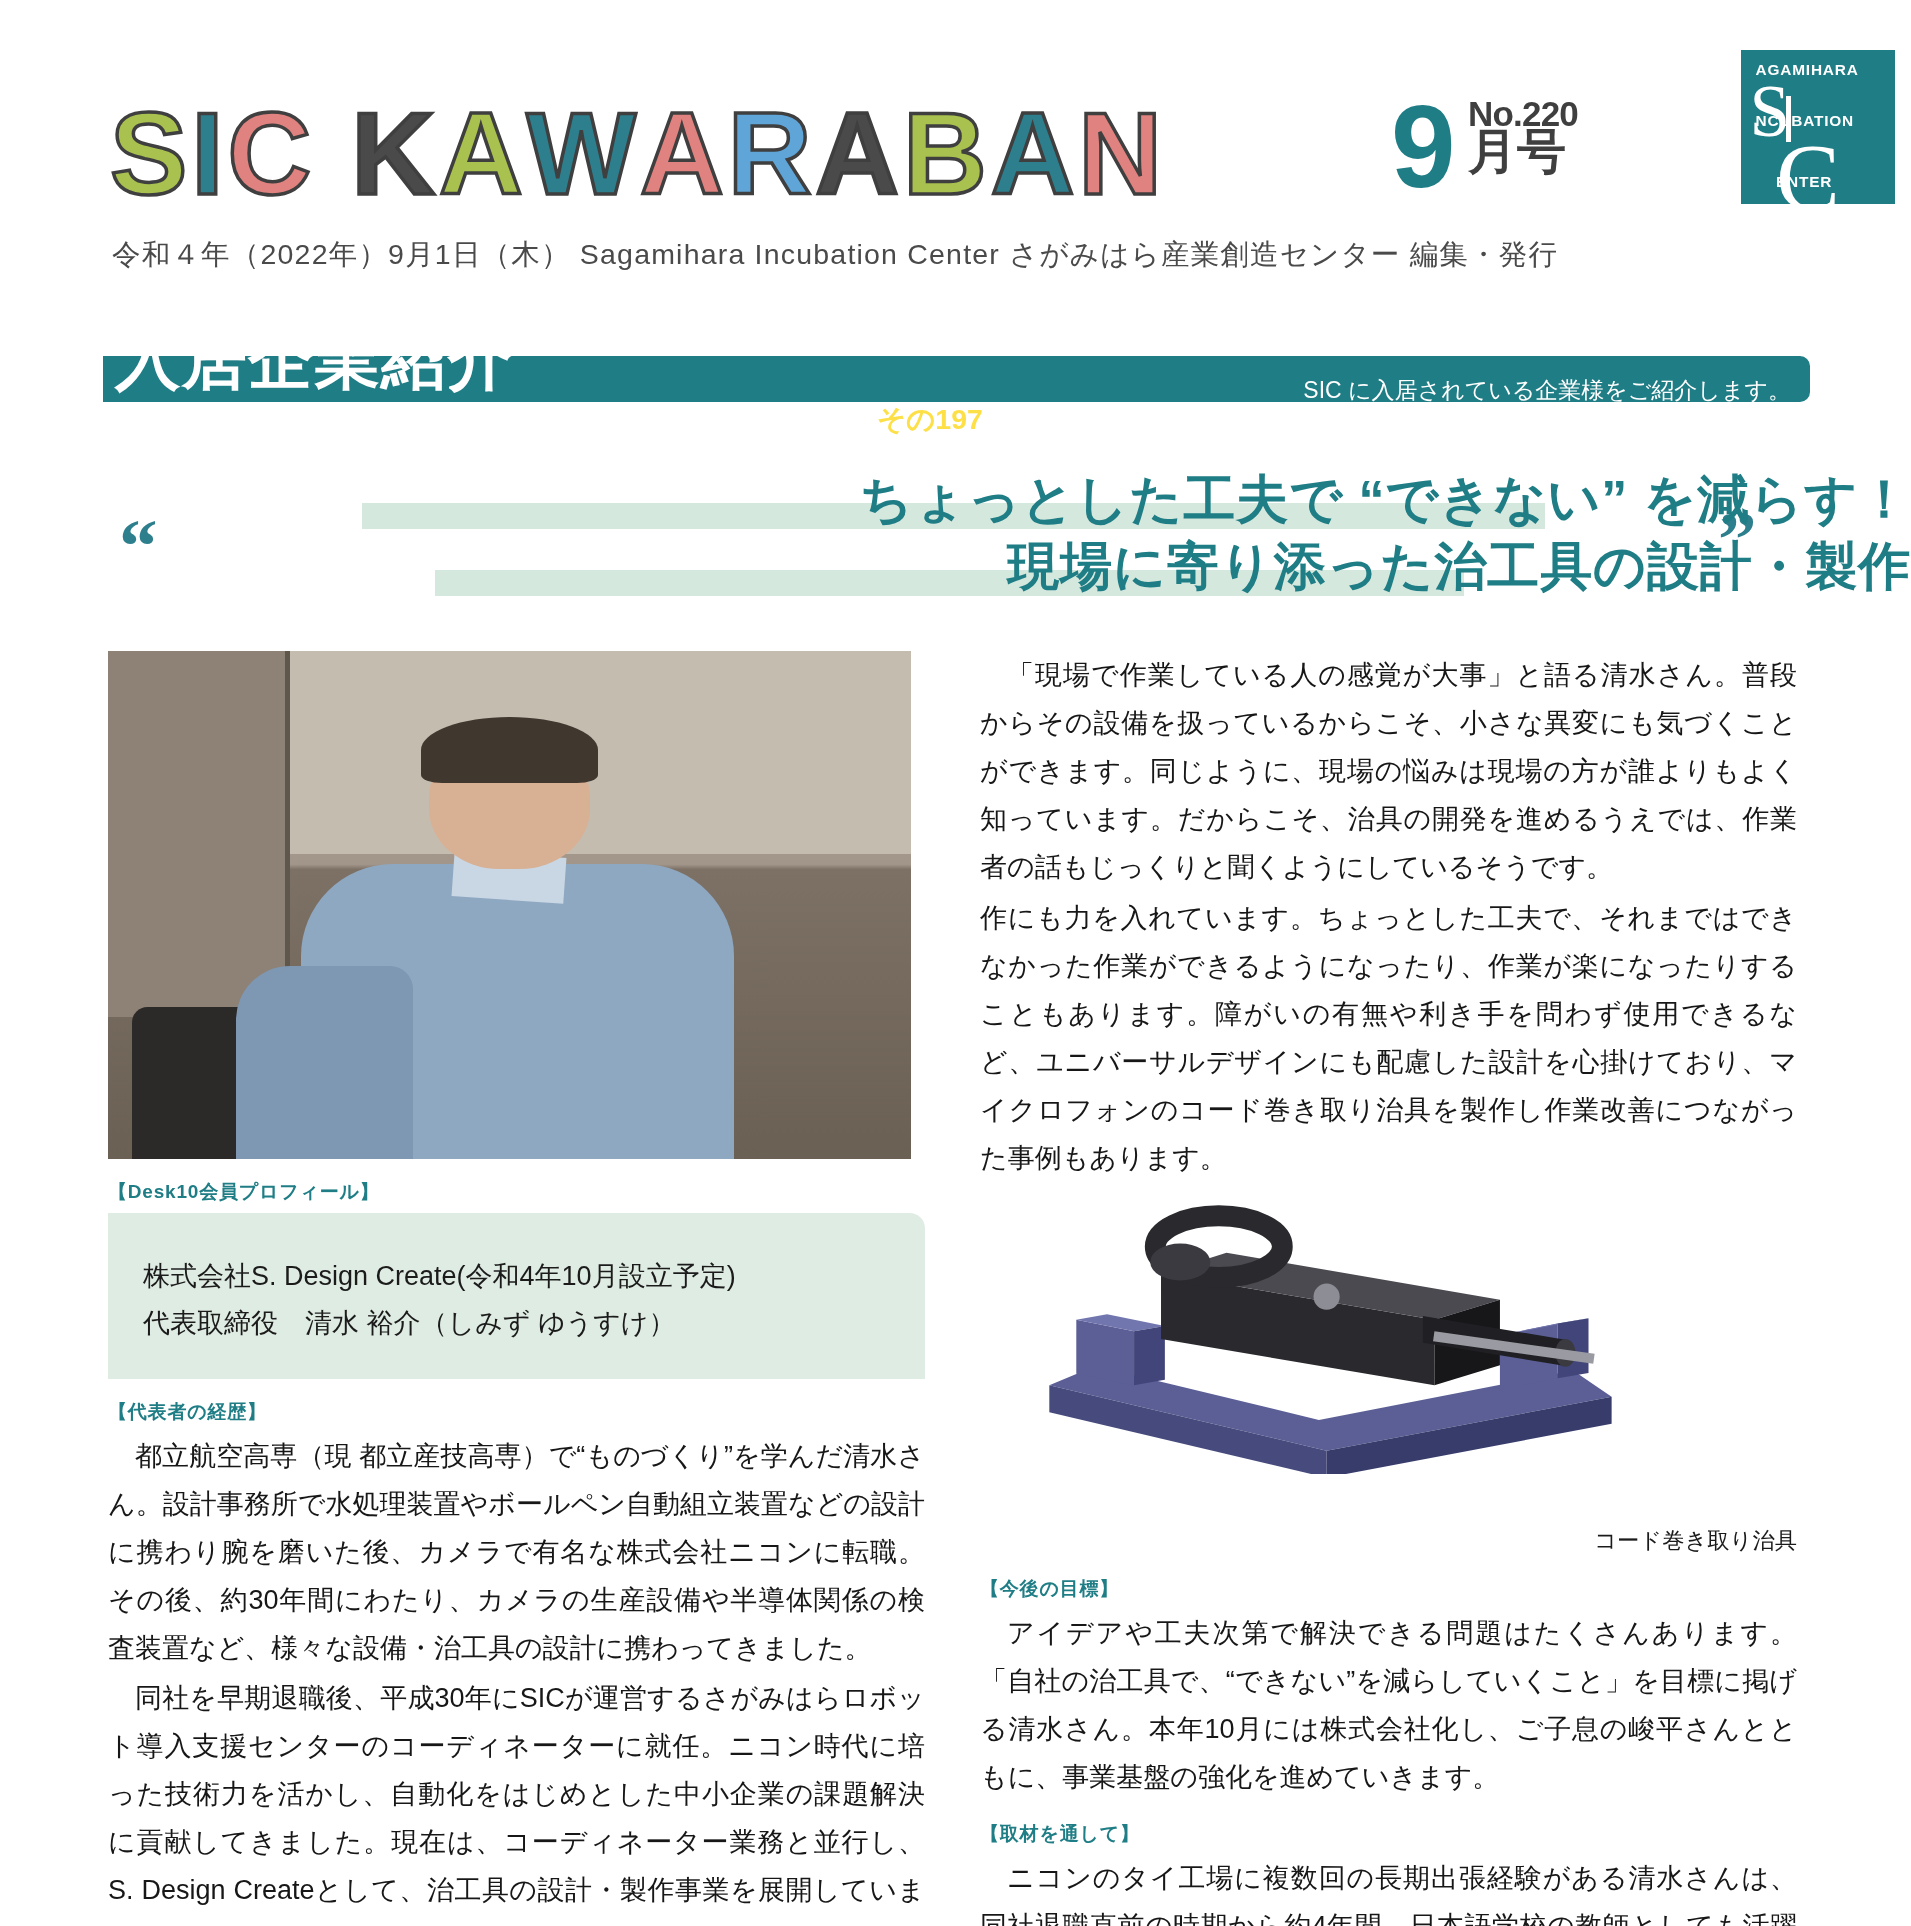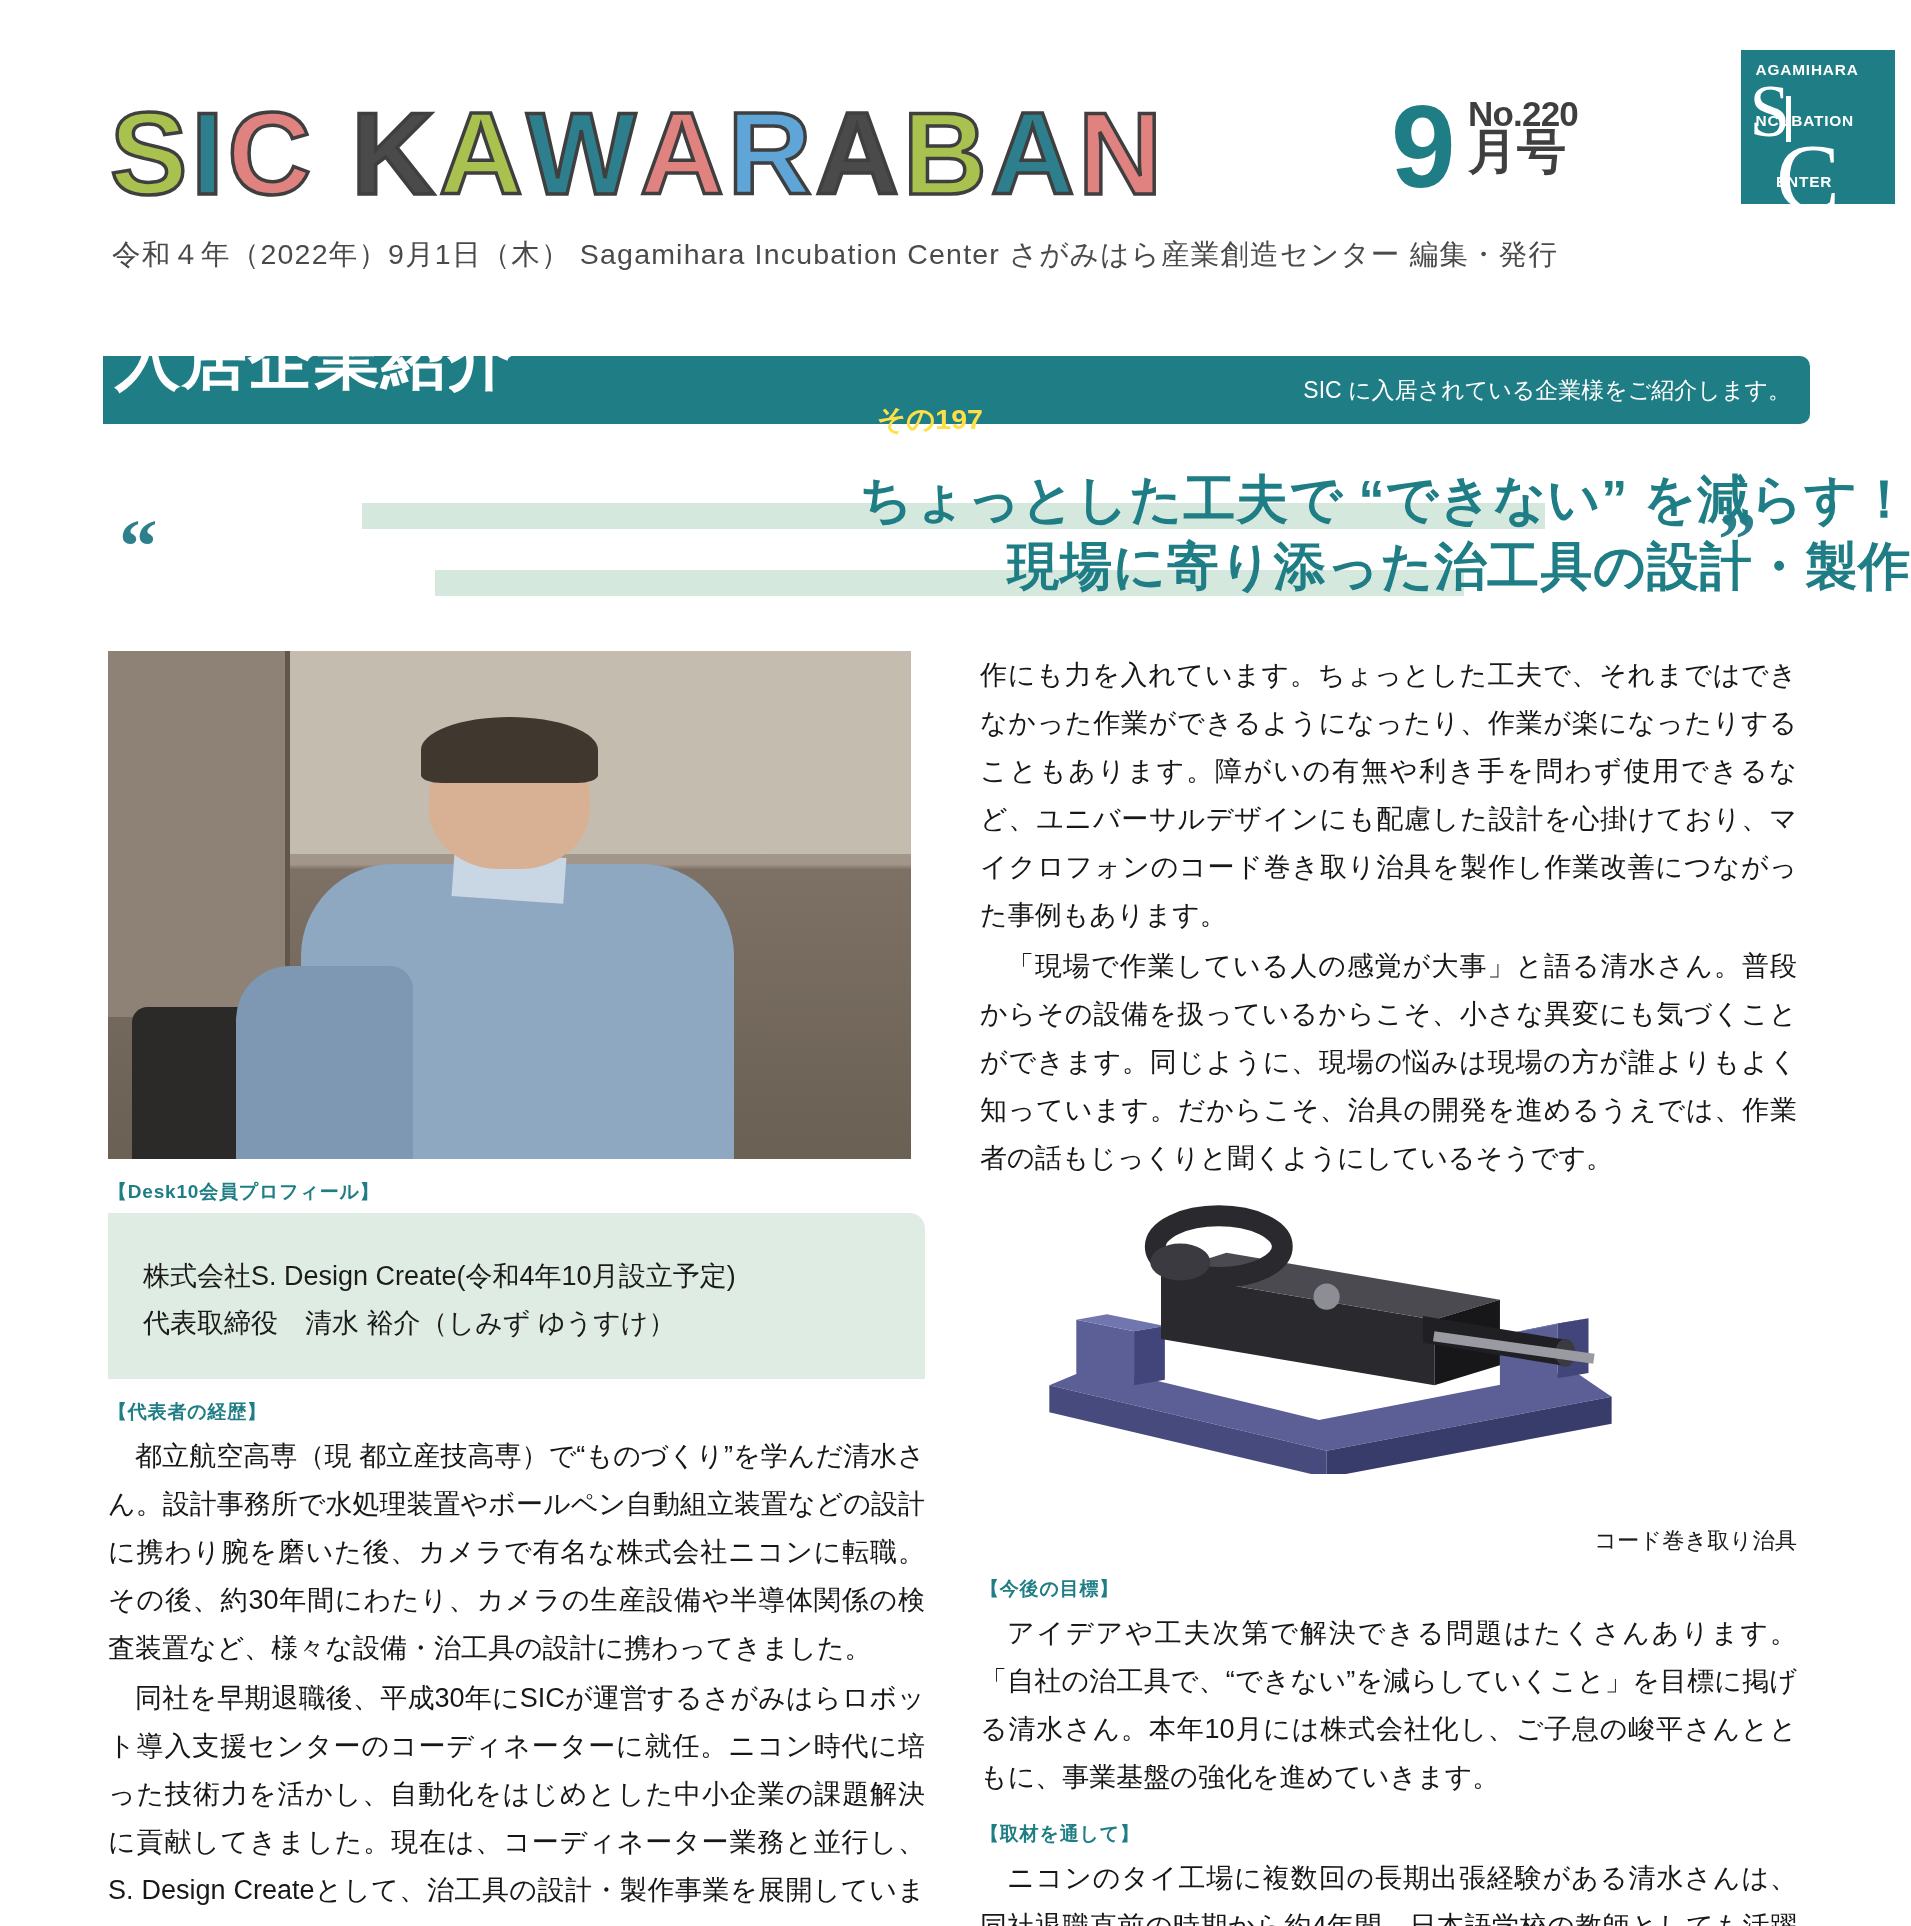--- a/index.html
+++ b/index.html
@@ -48,21 +48,21 @@
   }
   #sic-logo .w-a{left:14.6px;top:10.8px;}
   #sic-logo .w-i{left:14.6px;top:62px;}
   #sic-logo .w-c{left:35px;top:123px;}
   #sic-logo .bigS{position:absolute;left:8.5px;top:20px;font-size:73px;color:#fff;font-weight:400;font-family:"Liberation Serif",serif;}
   #sic-logo .bigI{position:absolute;left:45px;top:46px;width:4.6px;height:46px;background:#fff;}
   #sic-logo .bigC{position:absolute;left:35px;top:80px;font-size:96px;color:#fff;font-weight:300;font-family:"Liberation Serif",serif;line-height:1;}
 
   
   #section-band{
-    position:absolute;left:103px;top:356px;width:1707px;height:68px;
+    position:absolute;left:103px;top:356px;width:1707px;height:46px;
     background:#1f7d85;border-radius:0 10px 10px 0;
   }
   #section-band .band-title{
     position:absolute;left:12.3px;top:-29px;
     font-size:65px;font-weight:700;line-height:1;letter-spacing:1.5px;
     white-space:nowrap;color:#ffffff;
     mix-blend-mode:normal;
   }
   #section-sub{
     position:absolute;left:774px;top:45px;
@@ -200,22 +200,22 @@
   </div>
 
   <div class="sub-head">【代表者の経歴】</div>
   <p class="body-p">都立航空高専（現 都立産技高専）で“ものづくり”を学んだ清水さん。設計事務所で水処理装置やボールペン自動組立装置などの設計に携わり腕を磨いた後、カメラで有名な株式会社ニコンに転職。その後、約30年間にわたり、カメラの生産設備や半導体関係の検査装置など、様々な設備・治工具の設計に携わってきました。</p>
   <p class="body-p">同社を早期退職後、平成30年にSICが運営するさがみはらロボット導入支援センターのコーディネーターに就任。ニコン時代に培った技術力を活かし、自動化をはじめとした中小企業の課題解決に貢献してきました。現在は、コーディネーター業務と並行し、S. Design Createとして、治工具の設計・製作事業を展開しています。</p>
 
 </div>
 
 <div class="col" id="col-right">
 
+  <p class="body-p">「現場で作業している人の感覚が大事」と語る清水さん。普段からその設備を扱っているからこそ、小さな異変にも気づくことができます。同じように、現場の悩みは現場の方が誰よりもよく知っています。だからこそ、治具の開発を進めるうえでは、作業者の話もじっくりと聞くようにしているそうです。</p>
   <p class="body-p noindent">作にも力を入れています。ちょっとした工夫で、それまではできなかった作業ができるようになったり、作業が楽になったりすることもあります。障がいの有無や利き手を問わず使用できるなど、ユニバーサルデザインにも配慮した設計を心掛けており、マイクロフォンのコード巻き取り治具を製作し作業改善につながった事例もあります。</p>
-  <p class="body-p">「現場で作業している人の感覚が大事」と語る清水さん。普段からその設備を扱っているからこそ、小さな異変にも気づくことができます。同じように、現場の悩みは現場の方が誰よりもよく知っています。だからこそ、治具の開発を進めるうえでは、作業者の話もじっくりと聞くようにしているそうです。</p>
 
   <div class="jig-figure">
     <svg width="803" height="270" viewBox="0 0 2085 700">
 
       <polygon points="180,470 900,640 1640,500 1540,432 880,560 300,420" fill="#5b5f96"></polygon>
       <polygon points="180,470 180,540 900,710 900,640" fill="#464a7d"></polygon>
       <polygon points="900,640 900,710 1640,570 1640,500" fill="#383c6b"></polygon>
 
       <polygon points="250,300 400,330 400,470 250,440" fill="#5b5f96"></polygon>
       <polygon points="250,300 330,286 480,316 400,330" fill="#7276ae"></polygon>

